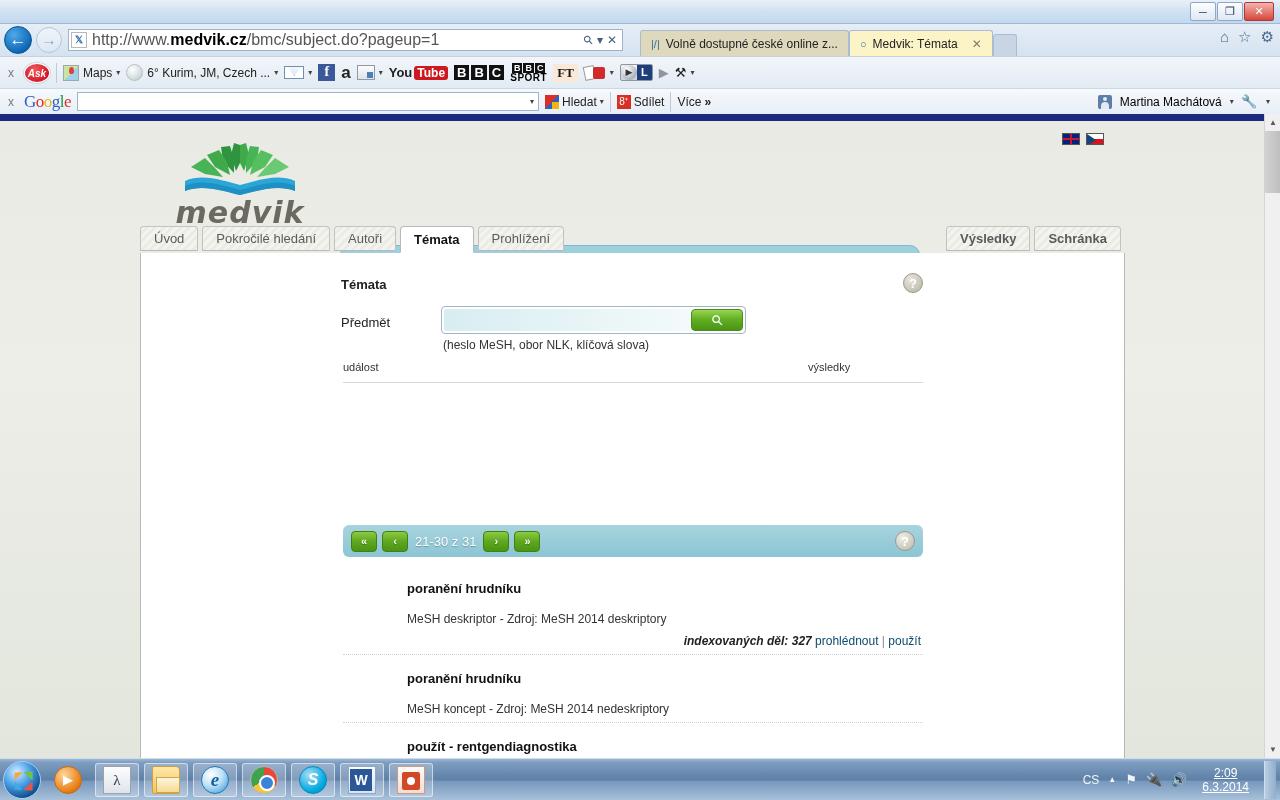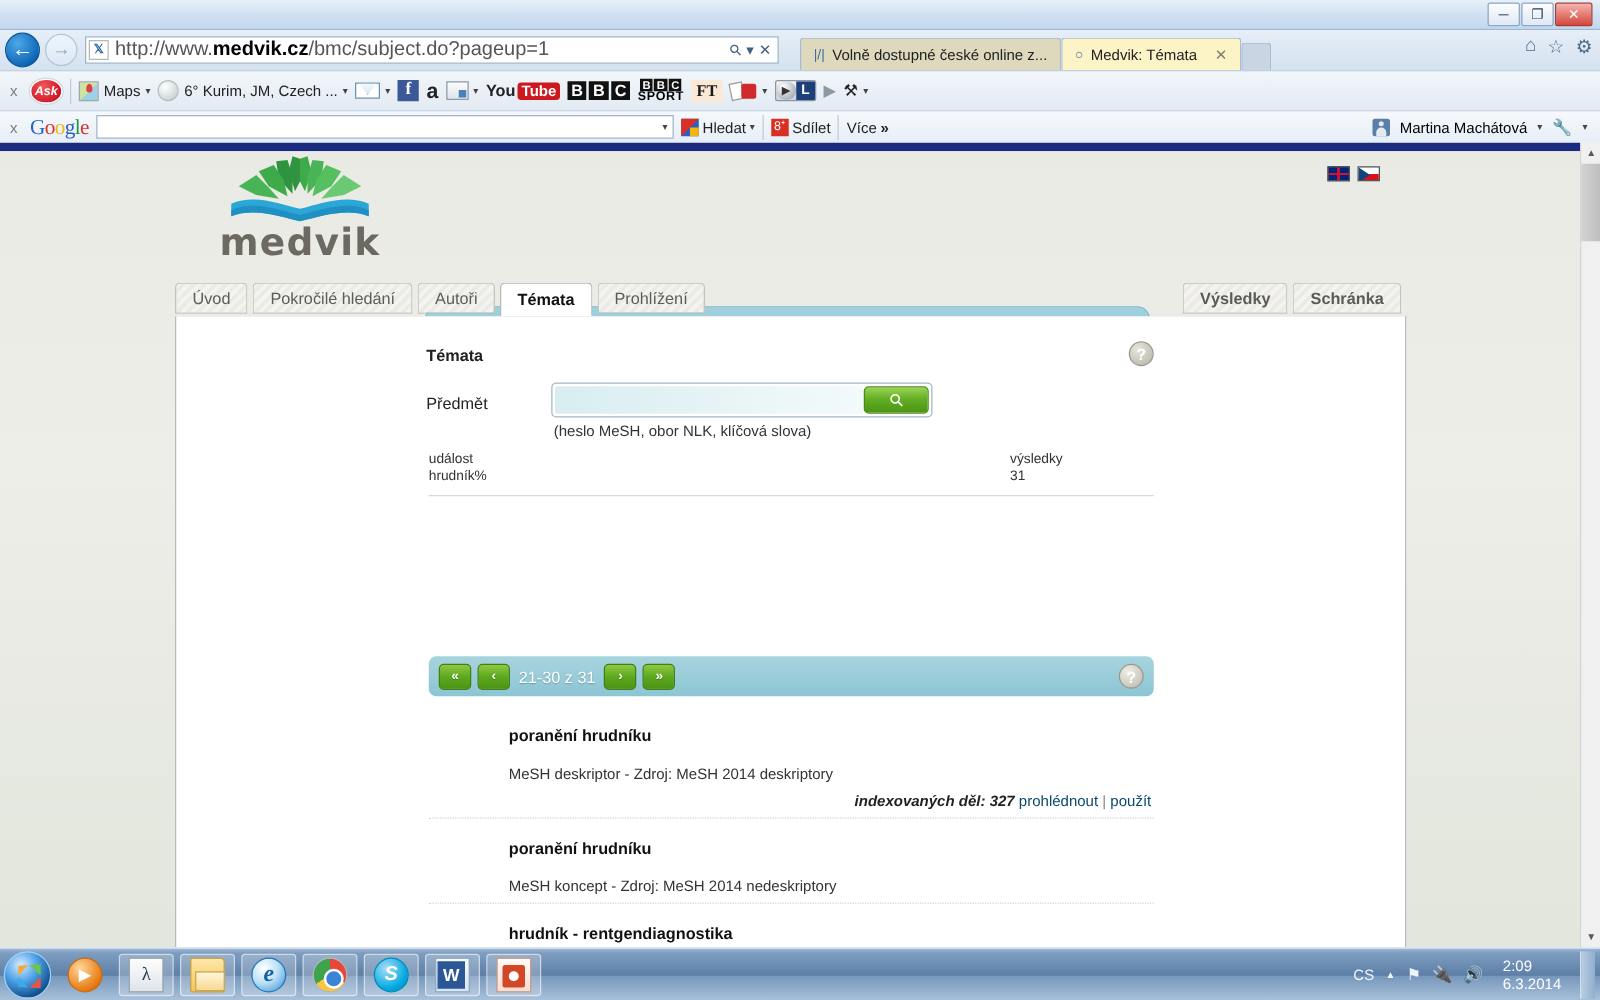--- a/index.html
+++ b/index.html
@@ -230,21 +230,21 @@
     background: #ffffff; overflow: hidden;
   }
   #page-topbar { position: absolute; left:0; top:0; width: 1264px; height: 7px; background: #1b2b80; }
   #page-bg {
     position: absolute; left: 0; top: 7px; width: 1264px; height: 637px;
     background: linear-gradient(to bottom,#e9eae3 0%, #eceee7 40%, #e3e6dd 100%);
   }
 
   
   #mv-header { position: absolute; left: 0; top: 7px; width: 1264px; height: 105px; }
-  #mv-logo { position: absolute; left: 175px; top: 2px; width: 130px; height: 92px; }
+  #mv-logo { position: absolute; left: 175px; top: 20px; width: 130px; height: 92px; font-style: italic; }
   .leaf-fan { position: absolute; left: 8px; top: 0; width: 114px; height: 56px; }
   #mv-logo .word {
     position: absolute; left: 0; top: 54px; width: 130px; text-align: center;
     font-family: "DejaVu Sans", sans-serif; font-weight: bold; font-size: 30px;
     color: #6c6a60; letter-spacing: 1px;
   }
   #mv-searchbox {
     position: absolute; left: 340px; top: 131px; width: 580px; height: 81px;
     background: linear-gradient(to bottom,#9fd0dd,#87c3d4);
     border-radius: 10px; border: 1px solid #7fb9cc;
@@ -442,21 +442,21 @@
   .ico-word:after { content:"W"; position:absolute; left:1px; top:2px; width:22px; height:22px;
     background:#2b5797; color:#fff; font-weight:bold; font-size:14px; text-align:center; line-height:22px; }
   .ico-ppt { background: linear-gradient(to bottom,#fffaf7,#f6ddd0); border:1px solid #c99b86; }
   .ico-ppt:after { content:""; position:absolute; left:4px; top:5px; width:18px; height:18px;
     background:#d24726; border-radius:2px; }
   .ico-ppt:before { content:""; position:absolute; left:9px; top:10px; width:8px; height:8px; z-index:2;
     border-radius:50%; background:#fff; }
   #tray { margin-left: auto; display: flex; align-items: center; gap: 9px; padding-right: 4px; color: #eef4fa; }
   #tray .lang { font-size: 12px; }
   #tray .ic { font-size: 13px; }
-  #tray-clock { text-align: left; font-size: 12px; line-height: 14px; padding: 0 6px; color:#fff; }
+  #tray-clock { text-align: center; font-size: 12px; line-height: 14px; padding: 0 6px; color:#fff;text-decoration:underline; }
   #show-desktop { width: 12px; height: 38px; background: linear-gradient(to right,#b9cee4,#90aecb);
     border-left: 1px solid #cfe0f0; }
 </style>
 </head>
 <body>
 
 <div id="win-titlebar">
   <div class="win-btns">
     <div class="win-btn">─</div>
     <div class="win-btn">❐</div>
@@ -654,24 +654,20 @@
         <span style="display:inline-block;transform:rotate(-45deg);font-size:14px">⚲</span>
       </div>
     </div>
     <div id="hint-mesh">(heslo MeSH, obor NLK, klíčová slova)</div>
 
     <div id="evt-table">
       <div class="evt-row">
         <div class="evt-c1">událost</div>
         <div class="evt-c2">výsledky</div>
       </div>
-      <div class="evt-row">
-        <div class="evt-c1">hrudník%</div>
-        <div class="evt-c2">31</div>
-      </div>
     </div>
 
     <div id="pager">
       <div class="pg-btn">«</div>
       <div class="pg-btn">‹</div>
       <div id="pg-label">21-30 z 31</div>
       <div class="pg-btn">›</div>
       <div class="pg-btn">»</div>
       <div id="pg-help">?</div>
     </div>
@@ -686,21 +682,21 @@
           <a href="#">prohlédnout</a>
           <span class="sep">|</span>
           <a href="#">použít</a>
         </div>
       </div>
       <div class="res-item">
         <div class="res-title">poranění hrudníku</div>
         <div class="res-desc">MeSH koncept - Zdroj: MeSH 2014 nedeskriptory</div>
       </div>
       <div class="res-item">
-        <div class="res-title">hrudník - rentgendiagnostika</div>
+        <div class="res-title">použít - rentgendiagnostika</div>
 
       </div>
 
     </div>
   </div>
 
   <div id="page-scroll">
     <div class="sb-arrow">▲</div>
     <div id="sb-thumb"></div>
     <div class="sb-arrow" id="sb-down">▼</div>

